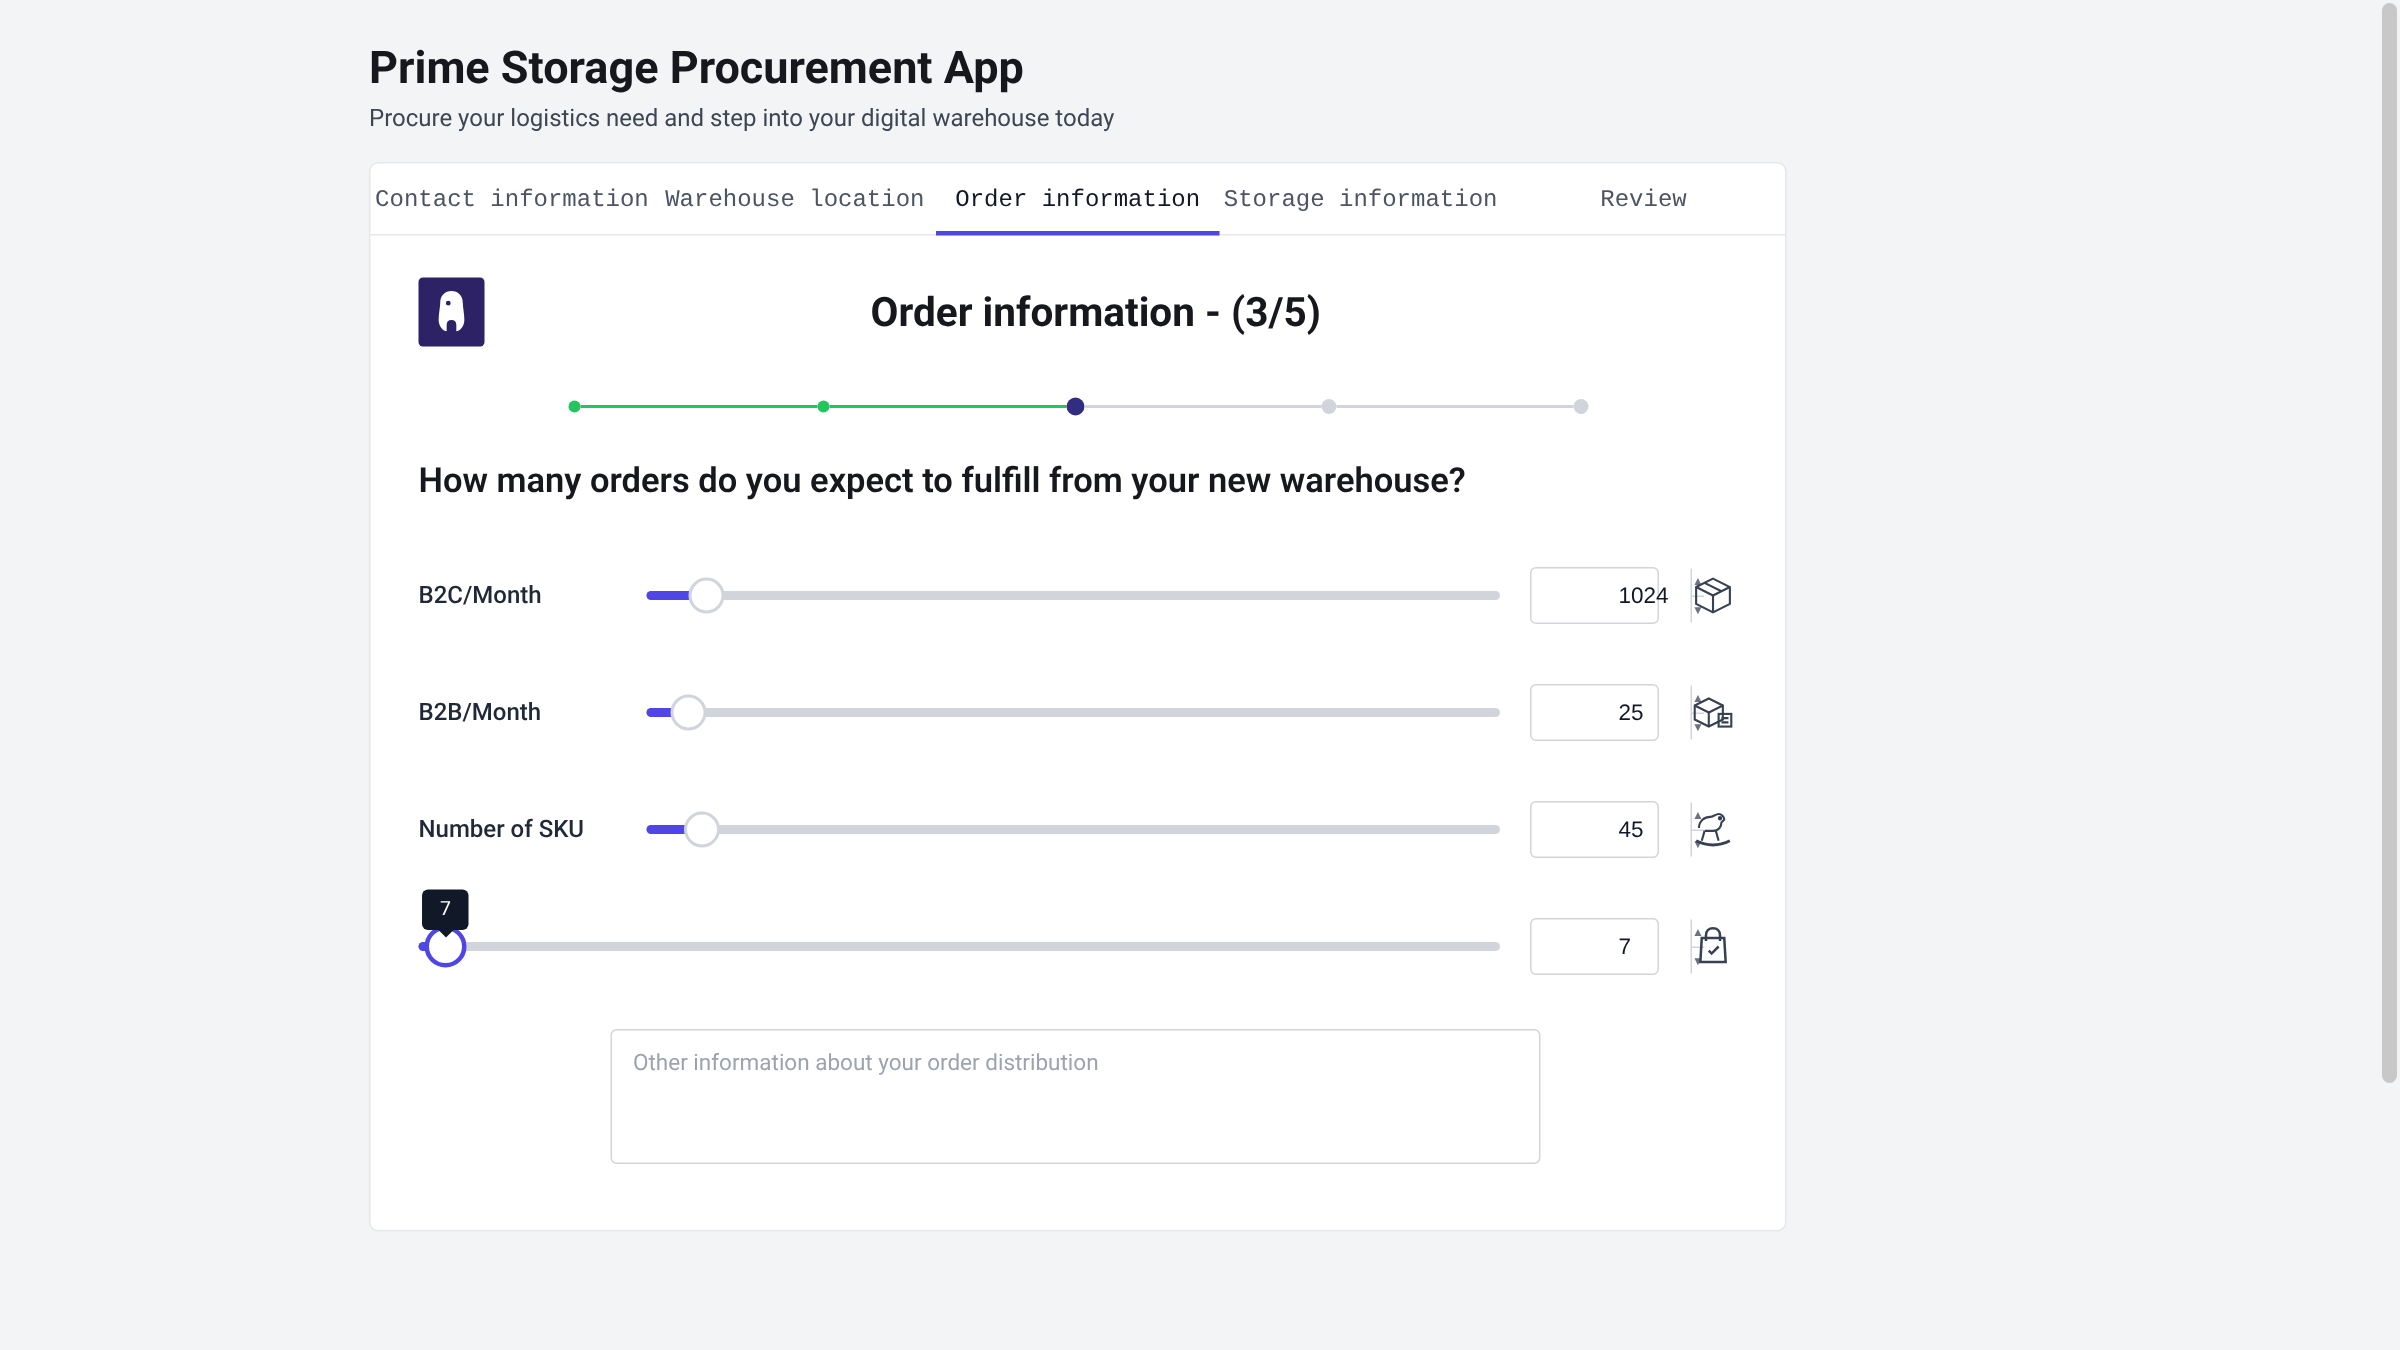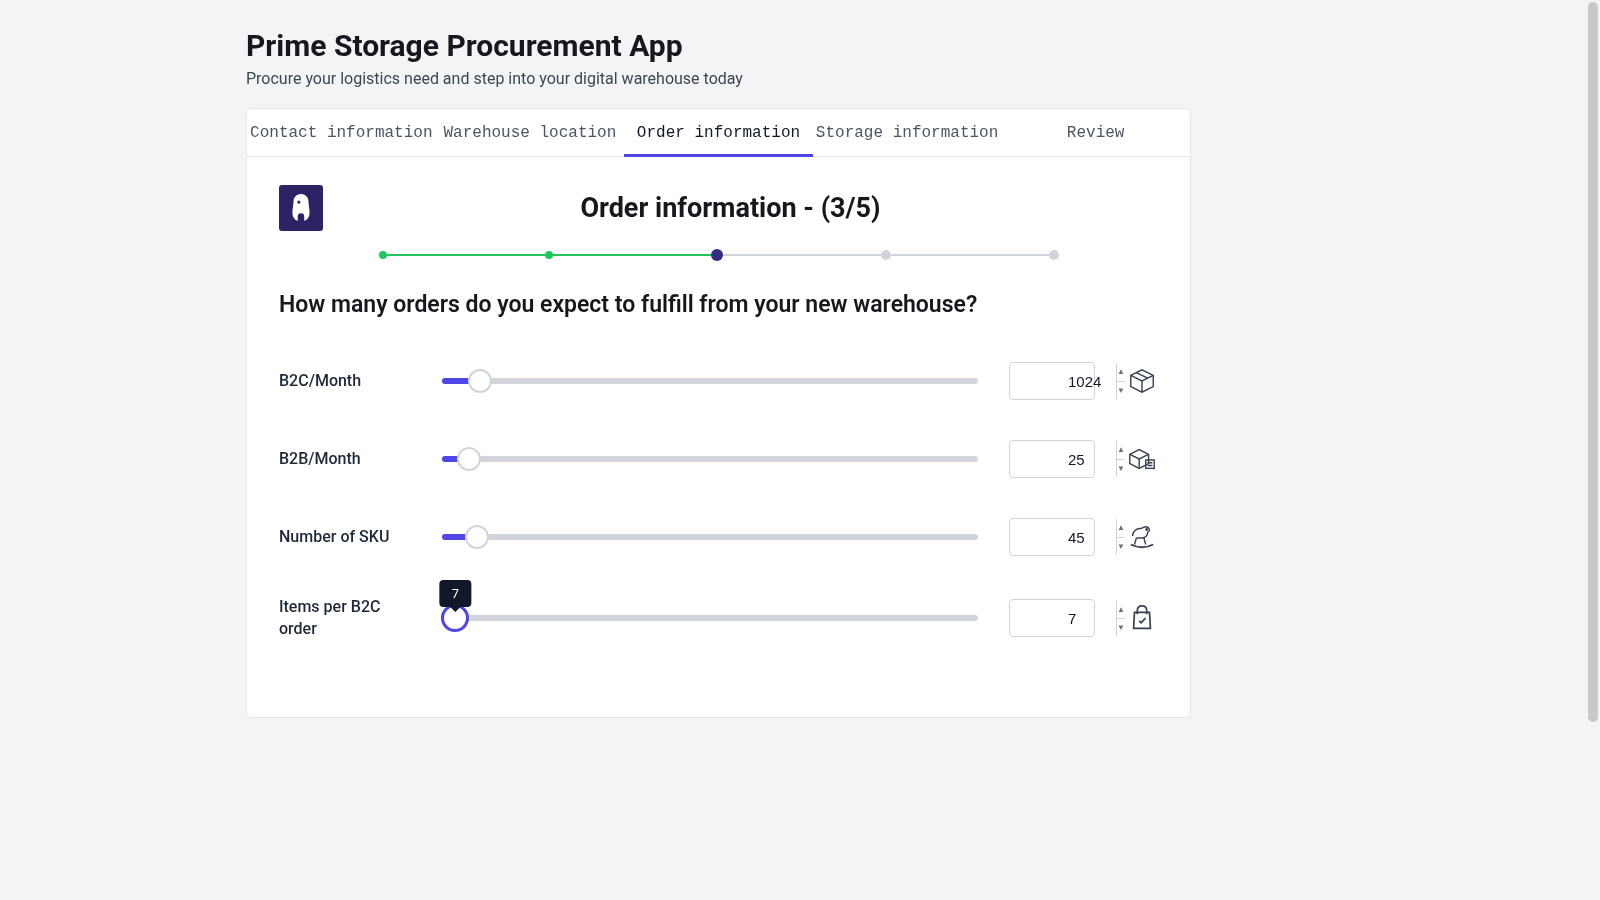--- a/index.html
+++ b/index.html
@@ -56,21 +56,21 @@
   height: 3px;
   background: #4f46e5;
 }
 .content {
   padding: 28px 32px 40px;
 }
 .top-row {
   display: flex;
   align-items: center;
   gap: 24px;
-  margin-bottom: 18px;
+  margin-bottom: 34px;
 }
 .logo {
   width: 44px;
   height: 46px;
   background: #2d2266;
   border-radius: 3px;
   display: flex;
   align-items: center;
   justify-content: center;
   flex-shrink: 0;
@@ -108,21 +108,21 @@
 .question {
   text-align: left;
   font-size: 23px;
   font-weight: 600;
   color: #16181d;
   margin-bottom: 44px;
 }
 .row {
   display: flex;
   align-items: center;
-  gap: 31px;
+  gap: 20px;
   margin-bottom: 40px;
 }
 .row.last-row { margin-bottom: 36px; }
 .row-label {
   width: 132px;
   font-size: 16px;
   font-weight: 500;
   color: #1f2937;
   line-height: 1.4;
   flex-shrink: 0;
@@ -368,21 +368,20 @@
           <svg viewBox="0 0 32 32" fill="none" stroke="#374151" stroke-width="1.5">
             <path d="M6 15 C6 10 10 7 14 7 C16 7 18 5 20 5 C22 5 24 7 24 9 L22 11 C22 14 20 17 16 17 L10 17"></path>
             <path d="M10 17 L8 24 M18 17 L20 24"></path>
             <path d="M4 24 Q16 30 28 24" stroke-width="2"></path>
             <circle cx="21" cy="8" r="0.8" fill="#374151"></circle>
           </svg>
         </div>
       </div>
 
       <div class="row last-row">
-        <div class="row-label">Items per B2C order</div>
         <div class="slider-wrap">
           <div class="slider-track">
             <div class="slider-fill" style="width:2.5%"></div>
             <div class="slider-thumb active" style="left:2.5%">
               <div class="tooltip">7</div>
             </div>
           </div>
         </div>
         <div class="num-input">
           <input type="text" value="7" style="">
@@ -393,20 +392,23 @@
         </div>
         <div class="row-icon">
           <svg viewBox="0 0 32 32" fill="none" stroke="#374151" stroke-width="1.8">
             <path d="M8 10 L7 27 L25 27 L24 10 Z"></path>
             <path d="M11 12 L11 8 C11 5 13 3 16 3 C19 3 21 5 21 8 L21 12"></path>
             <path d="M13 19 L15 21 L20 16"></path>
           </svg>
         </div>
       </div>
 
+      <div class="textarea-wrap">
+        <textarea class="textarea" placeholder="Other information about your order distribution" style=""></textarea>
+      </div>
 
     </div>
   </div>
 </div>
 
 <div class="scrollbar">
   <div class="scrollbar-thumb"></div>
 </div>
 
 </body></html>

